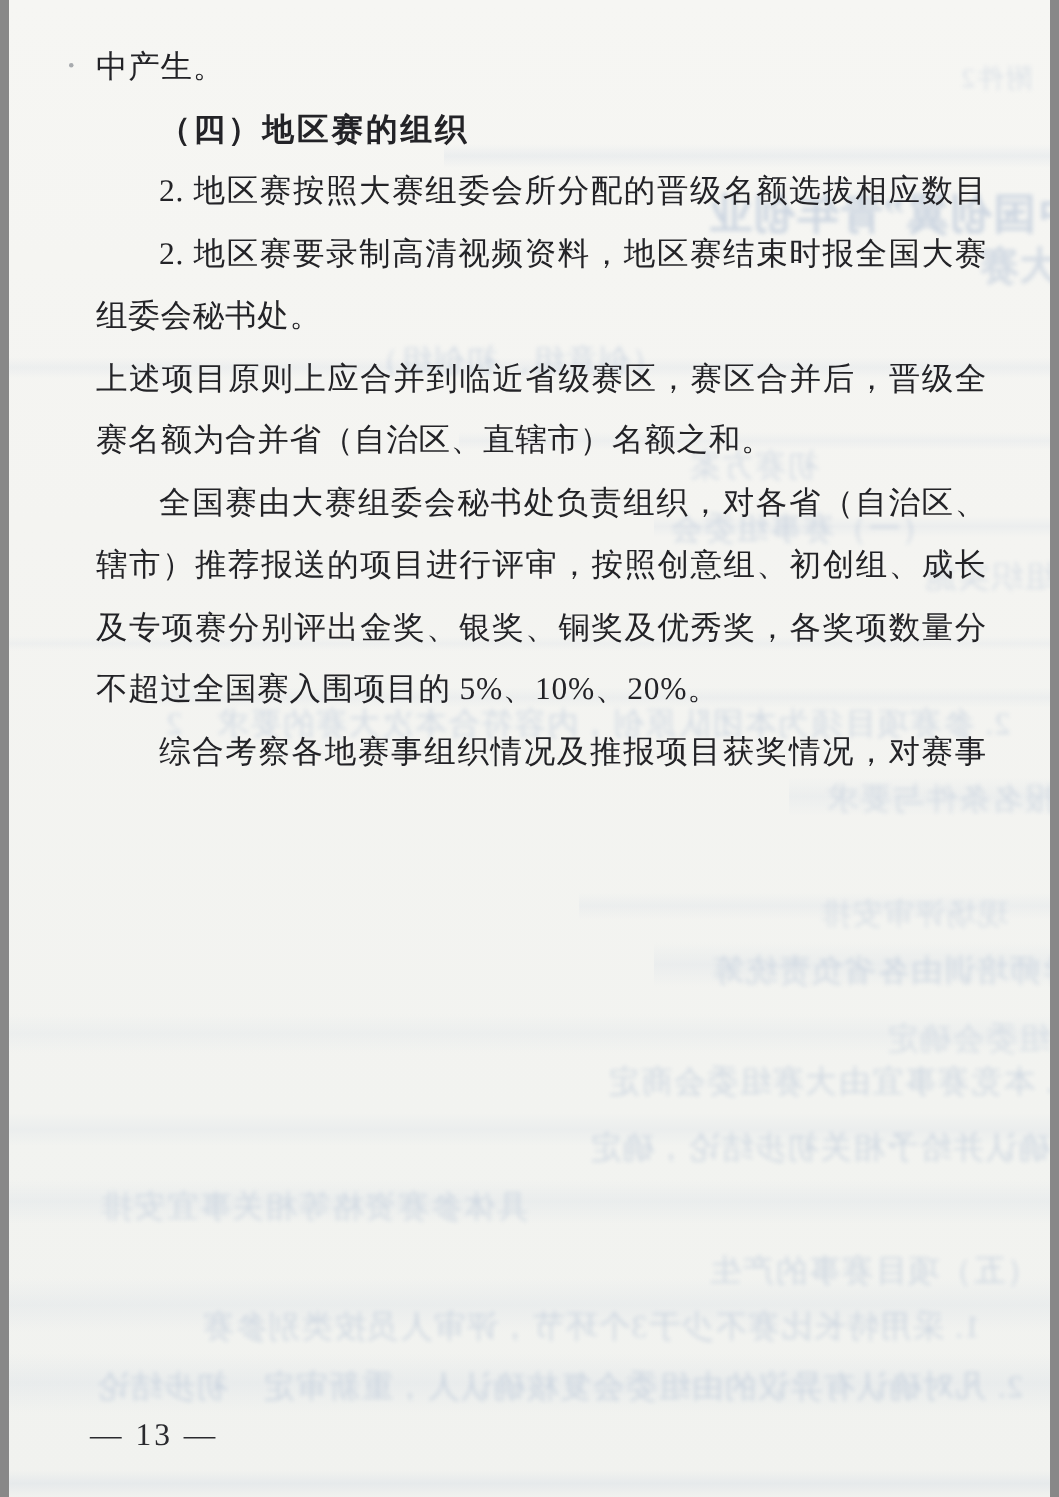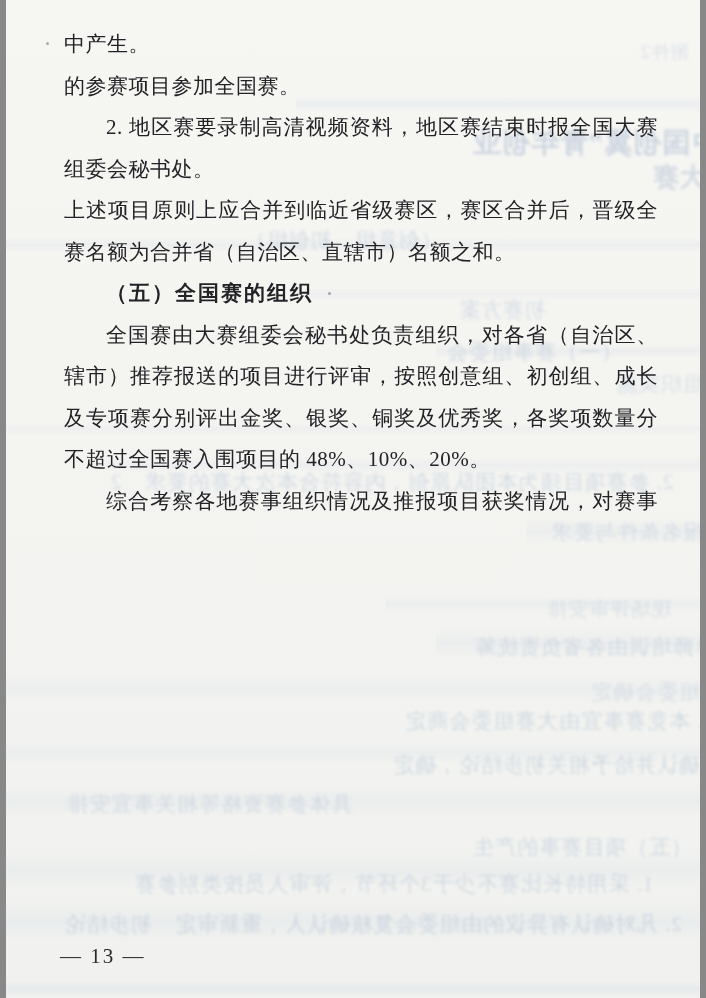--- a/index.html
+++ b/index.html
@@ -84,30 +84,30 @@
       <span class="bleed" style="left: 398px; top: 707px; font-size: 21px; font-weight: 400; opacity: 0.32;">3. 本竞赛事宜由大赛组委会商定</span>
       <span class="bleed" style="left: 386px; top: 751px; font-size: 21px; font-weight: 400; opacity: 0.32;">4. 报名人由大赛组委会统一确认并给予相关初步结论，确定</span>
       <span class="bleed" style="left: 60px; top: 790px; font-size: 21px; font-weight: 400; opacity: 0.28;">具体参赛资格等相关事宜安排</span>
       <span class="bleed" style="left: 466px; top: 833px; font-size: 21px; font-weight: 400; opacity: 0.32;">（五）项目赛事的产生</span>
       <span class="bleed" style="left: 128px; top: 870px; font-size: 21px; font-weight: 400; opacity: 0.32;">1. 采用特长比赛不少于3个环节，评审人员按类别参赛</span>
       <span class="bleed" style="left: 58px; top: 910px; font-size: 21px; font-weight: 400; opacity: 0.32;">2. 凡对确认有异议的由组委会复核确认人，重新审定　初步结论</span>
     </div>
 
   <main class="text-block">
     <div class="line">中产生。</div>
-    <div class="line">的参赛项目参加全国赛。</div>
+    <div class="line indent heading">（四）地区赛的组织</div>
+    <div class="line indent fill">2. 地区赛按照大赛组委会所分配的晋级名额选拔相应数目</div>
     <div class="line indent fill">2. 地区赛要录制高清视频资料，地区赛结束时报全国大赛</div>
     <div class="line">组委会秘书处。</div>
     <div class="line fill">上述项目原则上应合并到临近省级赛区，赛区合并后，晋级全国</div>
     <div class="line">赛名额为合并省（自治区、直辖市）名额之和。</div>
-    <div class="line indent heading">（五）全国赛的组织</div>
     <div class="line indent fill">全国赛由大赛组委会秘书处负责组织，对各省（自治区、直</div>
     <div class="line fill">辖市）推荐报送的项目进行评审，按照创意组、初创组、成长组</div>
     <div class="line fill">及专项赛分别评出金奖、银奖、铜奖及优秀奖，各奖项数量分别</div>
-    <div class="line">不超过全国赛入围项目的 48%、10%、20%。</div>
+    <div class="line">不超过全国赛入围项目的 5%、10%、20%。</div>
     <div class="line indent fill">综合考察各地赛事组织情况及推报项目获奖情况，对赛事组</div>
   </main>
 
   <div class="page-number">— 13 —</div>
 
   <div class="speck" style="left:40px;top:42px;width:3px;height:3px;"></div>
   <div class="speck" style="left:322px;top:292px;width:3px;height:3px;"></div>
 </div>
 
 </body></html>

